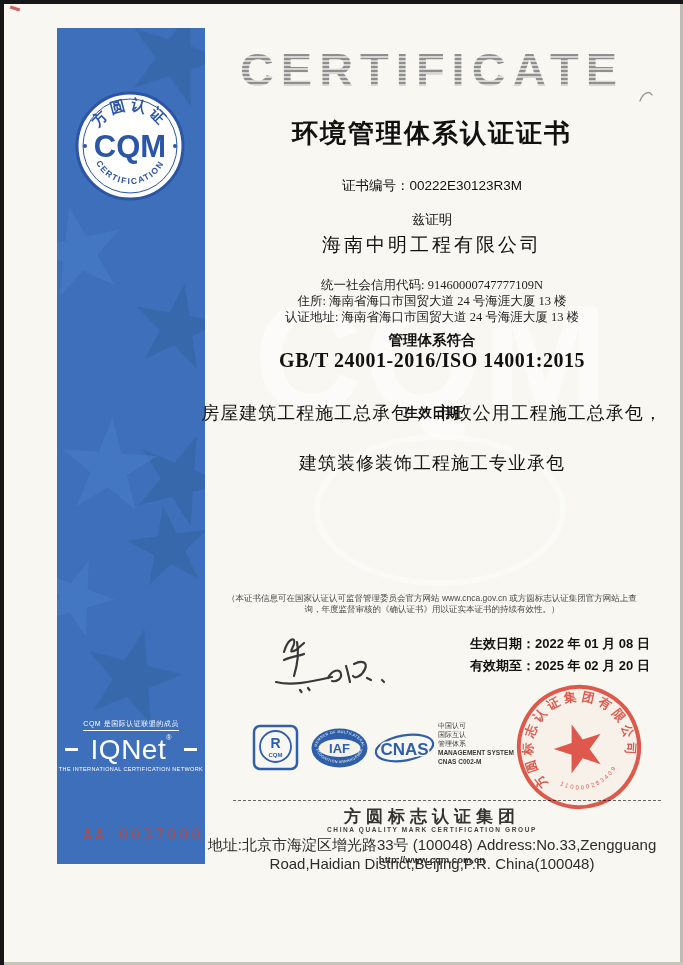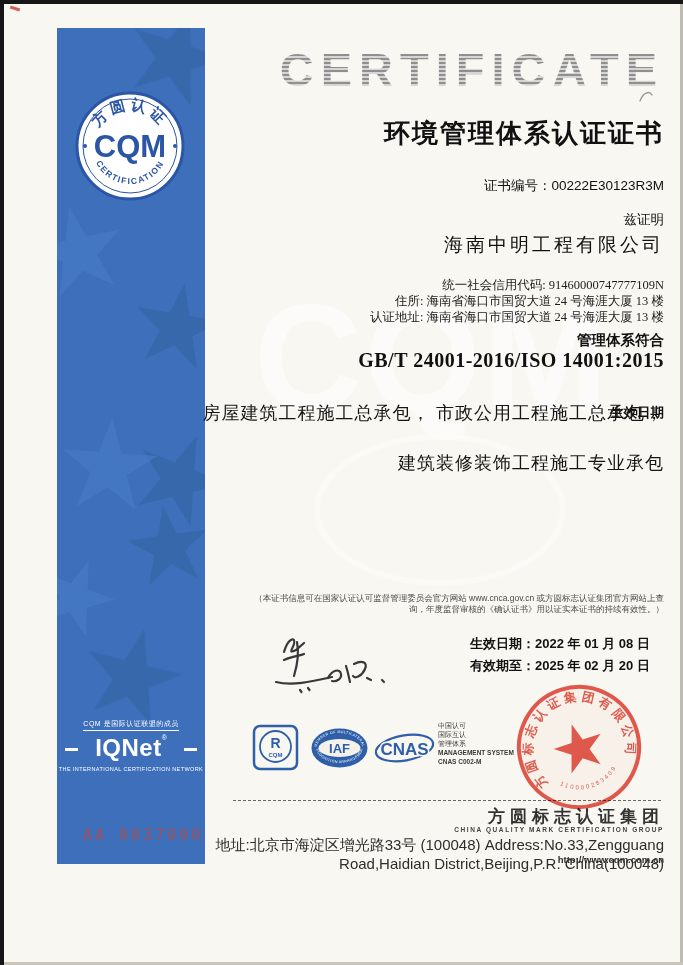--- a/index.html
+++ b/index.html
@@ -9,30 +9,30 @@
   .edge-right{position:absolute;right:0;top:0;width:3px;height:100%;background:#bdbbb2;}
   .edge-bottom{position:absolute;left:0;bottom:0;width:100%;height:3px;background:#c6c4bb;}
 
   
   .sidebar{position:absolute;left:53px;top:24px;width:148px;height:836px;background:#3d6fba;overflow:hidden;}
   .sidebar svg.stars{position:absolute;left:0;top:0;}
   .cqm-logo{position:absolute;left:17px;top:62px;}
   .iqnet{position:absolute;left:0;top:684px;width:148px;text-align:center;color:#fff;}
   .iqnet-member{display:inline-block;font-size:7px;letter-spacing:.5px;border-bottom:1px solid #fff;padding-bottom:1px;}
   .iqnet-row{position:relative;margin-top:3px;height:30px;}
-  .iqnet-name{font-size:24px;font-weight:bold;letter-spacing:.5px;}
+  .iqnet-name{font-size:28px;font-weight:normal;letter-spacing:.5px;}
   .iqnet-reg{font-size:7px;vertical-align:top;}
   .iqnet-dash{position:absolute;top:14px;width:13px;height:3px;background:#fff;}
   .iqnet-dash.l{left:8px;} .iqnet-dash.r{right:8px;}
   .iqnet-sub{font-size:5.5px;letter-spacing:.4px;margin-top:2px;}
   .serial{position:absolute;left:26px;top:798px;font-family:"DejaVu Sans Mono",monospace;
           font-size:15px;letter-spacing:3px;color:#a25059;}
 
   
-  .c{position:absolute;left:196px;width:464px;text-align:right;color:#111;z-index:1;}
+  .c{position:absolute;left:196px;width:464px;text-align:center;color:#111;z-index:1;}
   .title-en{top:38px;font-size:47px;font-weight:bold;letter-spacing:7px;
             background:repeating-linear-gradient(180deg,#8f8f8f 0 2px,#d6d6d4 2px 4px);
             -webkit-background-clip:text;background-clip:text;color:transparent;-webkit-text-fill-color:transparent;}
   .title-zh{top:112px;font-size:26px;font-weight:bold;letter-spacing:2px;}
   .cert-no{top:173px;font-size:13.5px;}
   .cert-no .num{font-family:"Liberation Sans",sans-serif;}
   .certify{top:207px;font-size:13.5px;}
   .company{top:228px;font-size:19px;letter-spacing:3px;font-family:"Liberation Serif",serif;}
   .detail{font-size:12.5px;font-family:"Liberation Serif",serif;color:#1c1c1c;}
   .d1{top:273px;} .d2{top:289px;} .d3{top:305px;}

